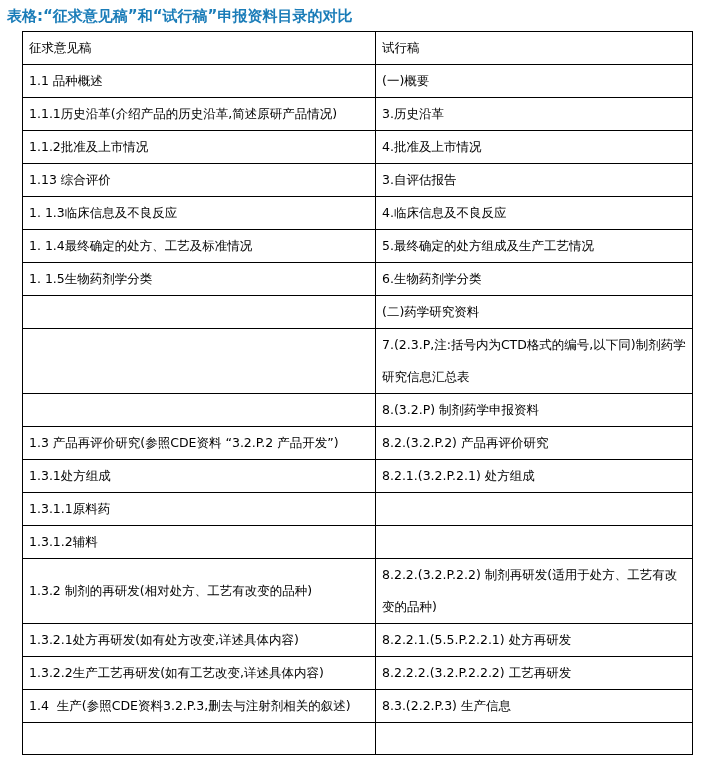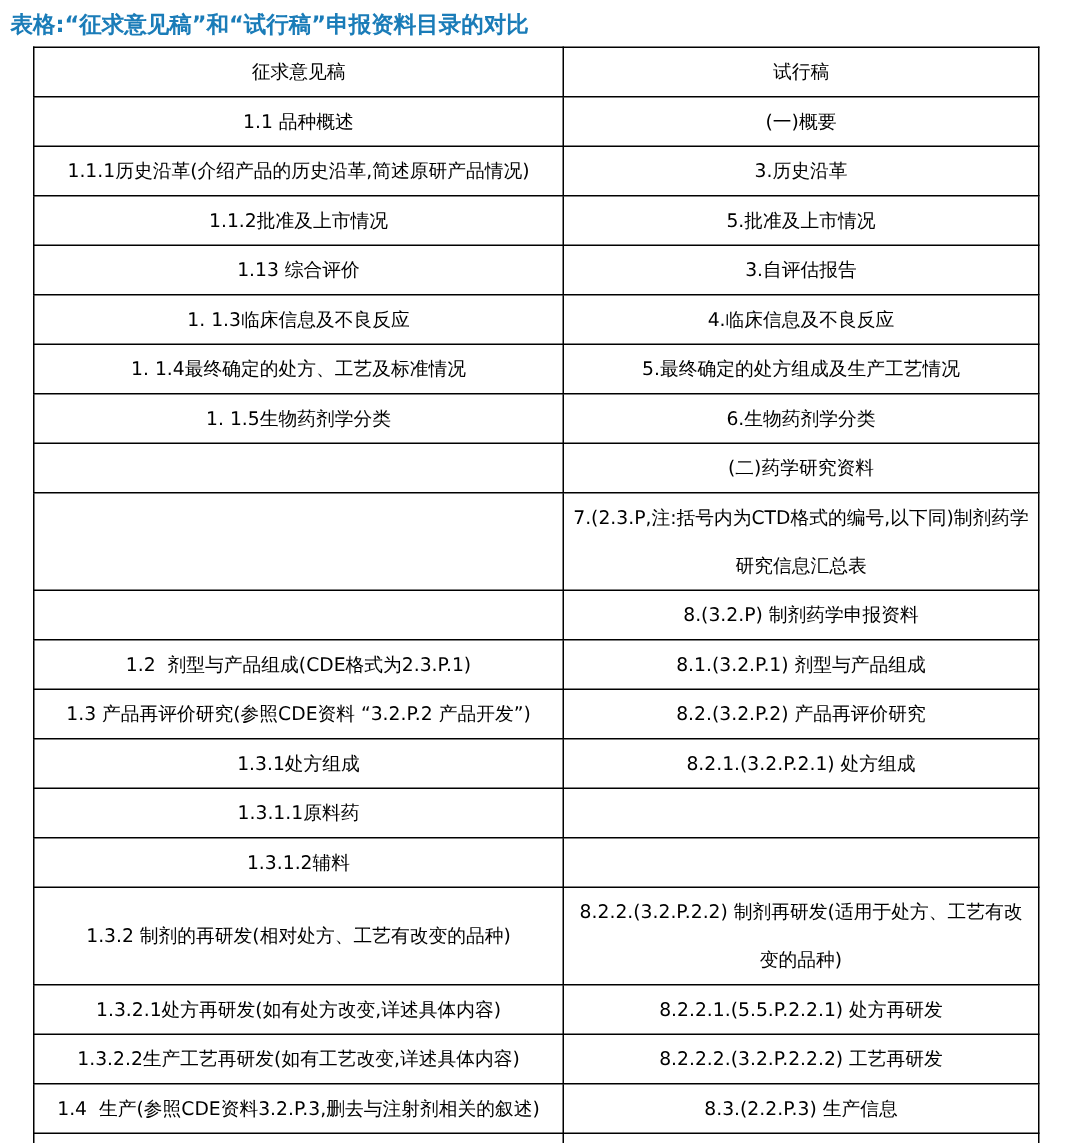--- a/index.html
+++ b/index.html
@@ -29,21 +29,21 @@
     width: 670px;
   }
   col.c-left  { width: 353px; }
   col.c-right { width: 317px; }
   table.cmp th,
   table.cmp td {
     border: 1px solid #000000;
     padding: 0 6px;
     font-size: 12.5px;
     font-weight: normal;
-    text-align: center;
+    text-align: left;
     vertical-align: middle;
     height: 32px;
     line-height: 32px;
     white-space: pre-wrap;
     word-break: break-all;
     overflow: hidden;
   }
 </style>
 </head>
 <body>
@@ -67,21 +67,21 @@
         <tr>
           <td>1.1 品种概述</td>
           <td>(一)概要</td>
         </tr>
         <tr>
           <td>1.1.1历史沿革(介绍产品的历史沿革,简述原研产品情况)</td>
           <td>3.历史沿革</td>
         </tr>
         <tr>
           <td>1.1.2批准及上市情况</td>
-          <td>5.批准及上市情况</td>
+          <td>4.批准及上市情况</td>
         </tr>
         <tr>
           <td>1.13 综合评价</td>
           <td>3.自评估报告</td>
         </tr>
         <tr>
           <td>1. 1.3临床信息及不良反应</td>
           <td>4.临床信息及不良反应</td>
         </tr>
         <tr>
@@ -96,24 +96,20 @@
           <td></td>
           <td>(二)药学研究资料</td>
         </tr>
         <tr>
           <td></td>
           <td>7.(2.3.P,注:括号内为CTD格式的编号,以下同)制剂药学研究信息汇总表</td>
         </tr>
         <tr>
           <td></td>
           <td>8.(3.2.P) 制剂药学申报资料</td>
-        </tr>
-        <tr>
-          <td>1.2  剂型与产品组成(CDE格式为2.3.P.1)</td>
-          <td>8.1.(3.2.P.1) 剂型与产品组成</td>
         </tr>
         <tr>
           <td>1.3 产品再评价研究(参照CDE资料 “3.2.P.2 产品开发”)</td>
           <td>8.2.(3.2.P.2) 产品再评价研究</td>
         </tr>
         <tr>
           <td>1.3.1处方组成</td>
           <td>8.2.1.(3.2.P.2.1) 处方组成</td>
         </tr>
         <tr>

